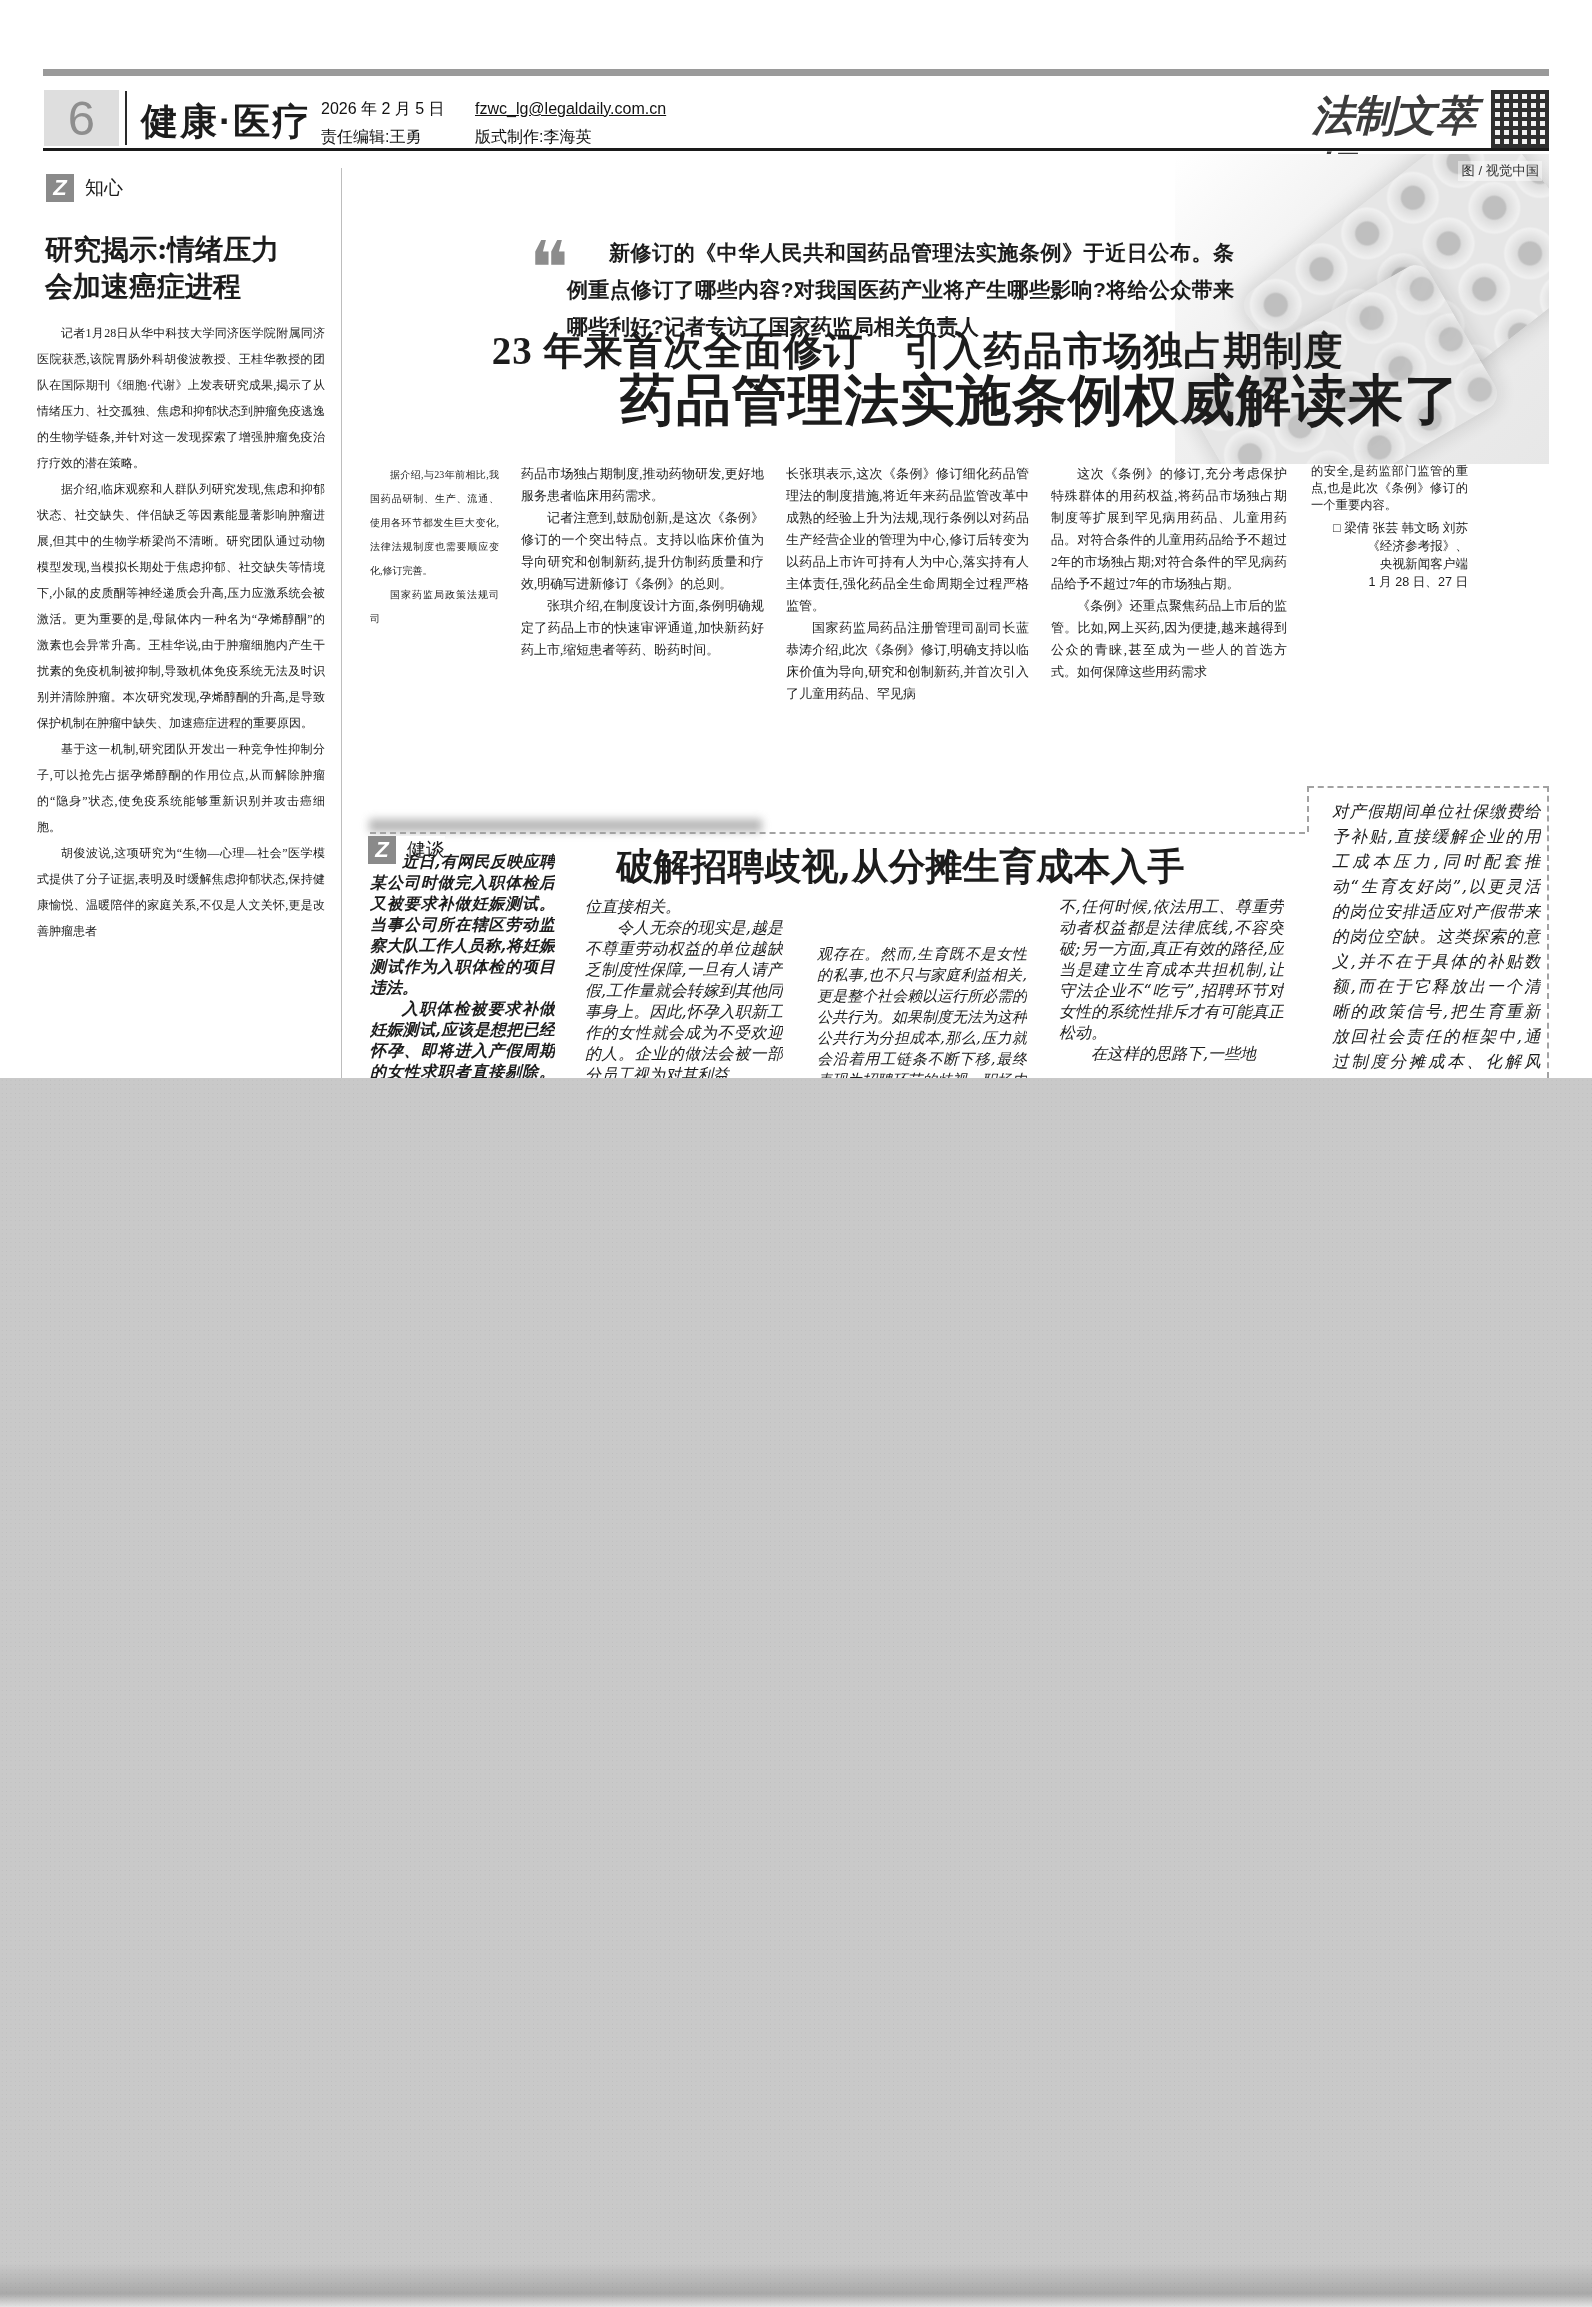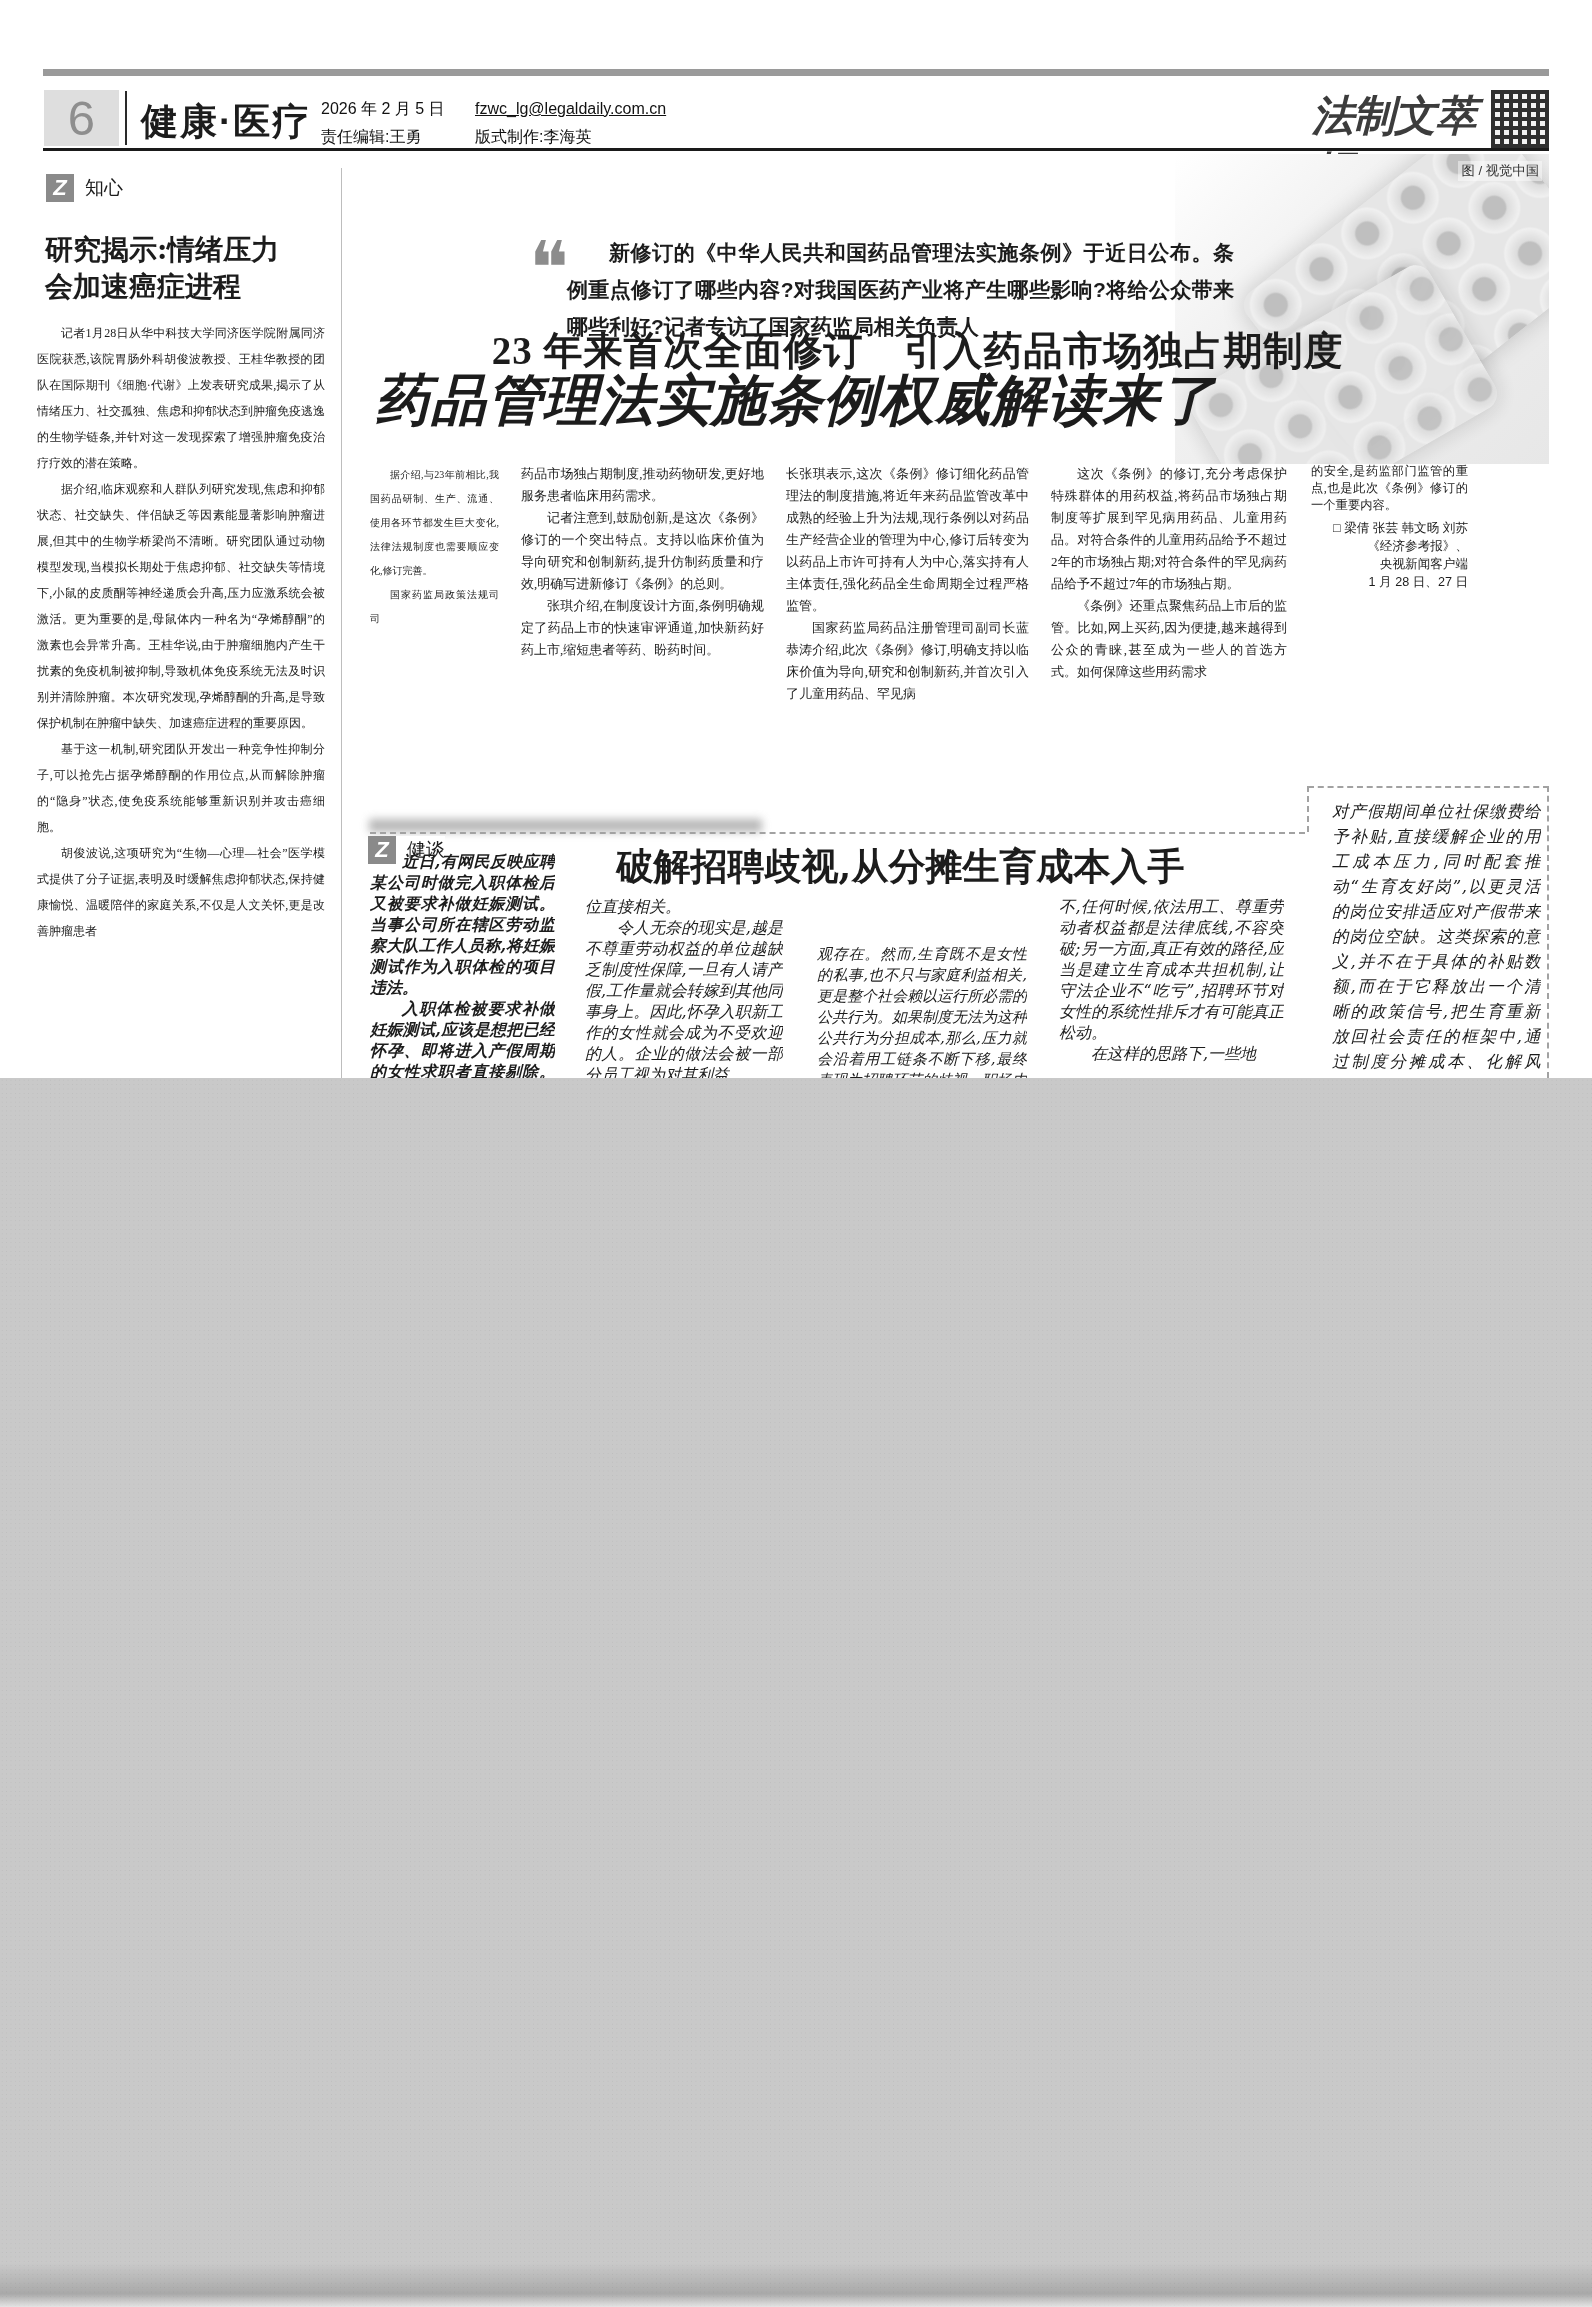--- a/index.html
+++ b/index.html
@@ -56,22 +56,22 @@
   .col-vrule{left:341px;top:168px;width:1px;height:910px;background:#bdbdbd;}
 
   
   .quote-mark{left:529px;top:231px;font-size:74px;color:#8c8c8c;
     font-family:"DejaVu Serif",serif;line-height:1;}
   .lead-intro{left:567px;top:234px;width:667px;
     font-family:"Liberation Sans",sans-serif;font-size:21px;font-weight:bold;
     line-height:37px;text-indent:2em;text-align:justify;}
   .kicker{left:375px;top:324px;width:1085px;text-align:center;
     font-family:Liberation Serif, serif;font-size:39px;font-weight:bold;letter-spacing:1px;}
-  .headline{left:375px;top:364px;width:1085px;text-align:left;
-    font-family:"DejaVu Serif",serif;font-size:55px;font-weight:bold;letter-spacing:1px;font-style:italic;}
+  .headline{left:375px;top:364px;width:1085px;text-align:right;
+    font-family:"DejaVu Serif",serif;font-size:55px;font-weight:bold;letter-spacing:1px;}
   .lead-cols{left:370px;top:463px;width:1180px;height:369px;display:flex;overflow:hidden;}
   .col{text-align:justify;}
   .col-a{width:129px;font-size:10px;line-height:24px;margin-right:22px;}
   .col-b{width:243px;font-size:13px;line-height:22px;margin-right:22px;}
   .col-c{width:243px;font-size:13px;line-height:22px;margin-right:22px;}
   .col-d{width:236px;font-size:13px;line-height:22px;margin-right:24px;}
   .col-e{width:157px;font-size:12.3px;line-height:17px;}
   .cont p:first-child{text-indent:0;}
   .byline{margin-top:5px;text-align:right;font-family:"Liberation Sans",sans-serif;
     font-size:12.6px;line-height:18px;}

